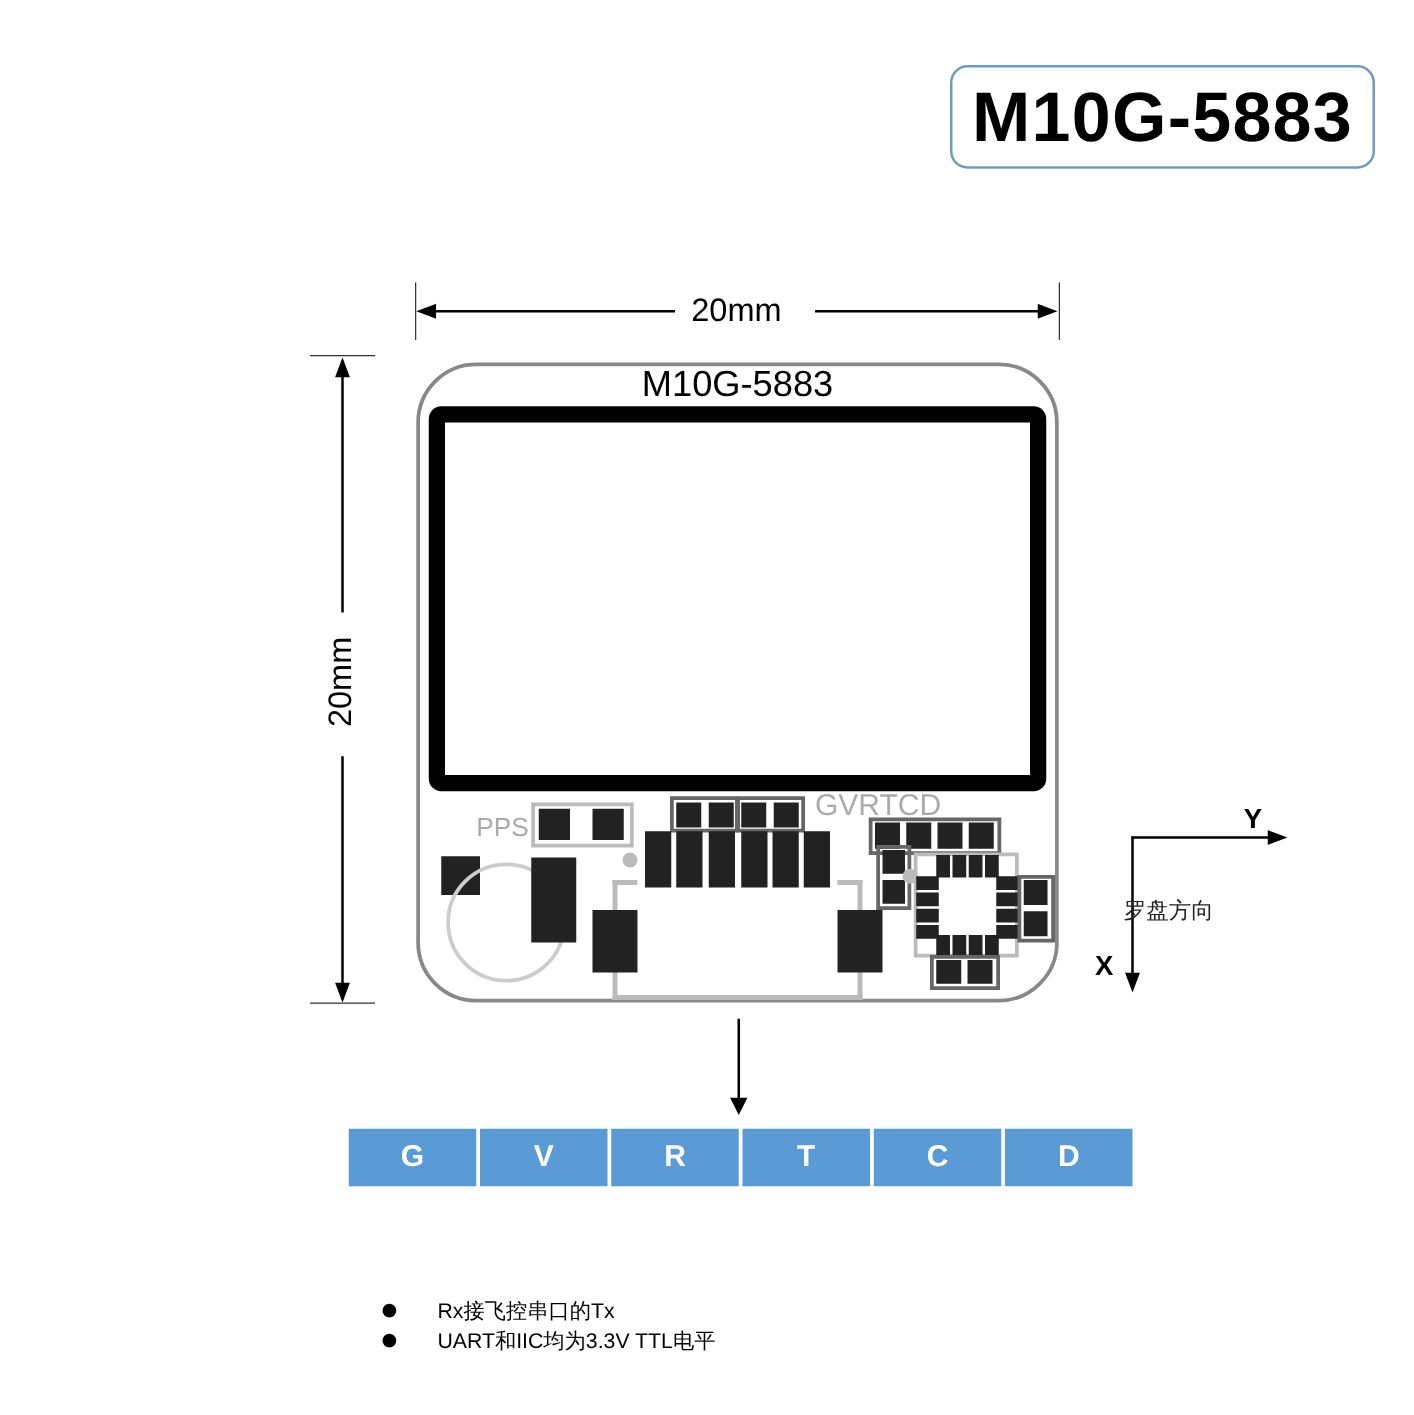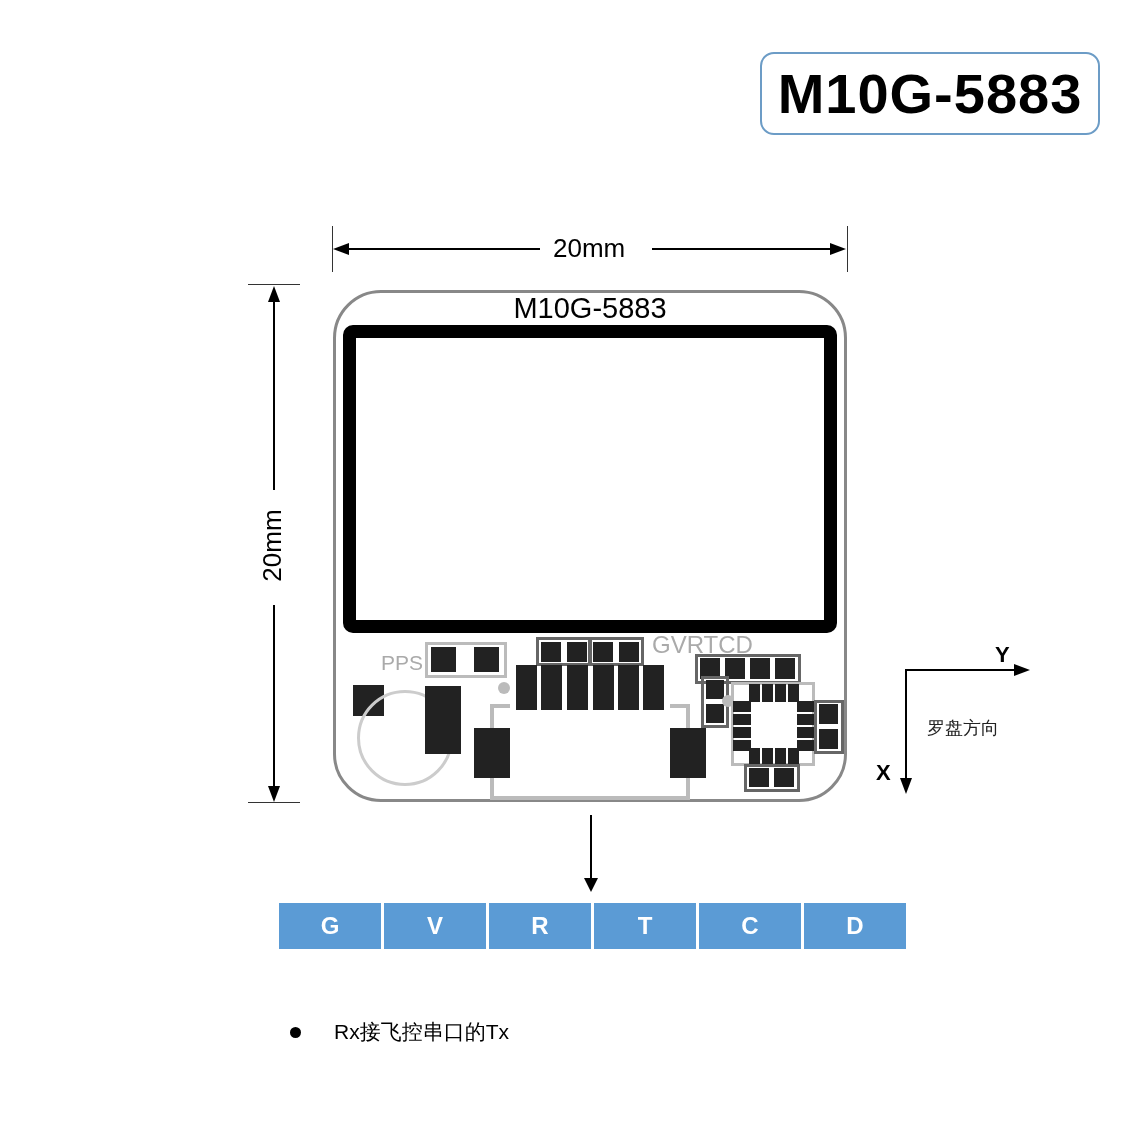--- a/index.html
+++ b/index.html
@@ -33,21 +33,21 @@
   
   .axis-label { font-size: 22px; font-weight: bold; }
   .cn-text { font-family: "DejaVu Serif", serif; font-size: 18px; color: #222; }
 
   
   .pin-table { left: 276px; top: 900px; border-collapse: separate; border-spacing: 3px 3px; }
   .pin-table td { width: 100px; text-align: center; }
   .pin-table .hdr td { background: #5b9bd5; color: #fff; font-weight: bold; font-size: 24px; height: 44px; }
   .pin-table .val td { background: #d6dced; color: #000; font-size: 24px; height: 42px; }
 
-  .notes { left: 290px; top: 1020px; list-style: none; margin: 0; padding: 0; font-size: 21px; }
+  .notes { left: 290px; top: 1020px; list-style: none; margin: 16px; padding: 0; font-size: 17px; }
   .notes li { display: flex; align-items: center; height: 24px; }
   .notes .dot { width: 11px; height: 11px; border-radius: 50%; background: #000; margin-right: 33px; }
 </style>
 </head>
 <body>
 
 <div class="abs title-badge">M10G-5883</div>
 
 <div>
   <div class="abs tick" style="left:332px;top:226px;width:1px;height:46px;"></div>
@@ -158,34 +158,38 @@
   <div class="abs hline" style="left:905px;top:669px;width:112px;"></div>
   <svg class="abs" style="left:1014px;top:662px;" width="16" height="16">
       <polygon points="16,8 0,2 0,14" fill="#000"></polygon>
     </svg>
   <div class="abs axis-label" style="left:995px;top:642px;">Y</div>
   <div class="abs vline" style="left:905px;top:669px;height:112px;"></div>
   <svg class="abs" style="left:898px;top:778px;" width="16" height="16">
       <polygon points="8,16 2,0 14,0" fill="#000"></polygon>
     </svg>
   <div class="abs axis-label" style="left:876px;top:760px;">X</div>
-  <div class="abs cn-text" style="left:927px;top:716px;">罗盘方向</div>
+  <div class="abs cn-text" style="left:899px;top:716px;">罗盘方向</div>
 </div>
 
 <table class="abs pin-table">
   <tbody>
       <tr class="hdr">
     <td>G</td>
     <td>V</td>
     <td>R</td>
     <td>T</td>
     <td>C</td>
     <td>D</td>
   </tr>
 </tbody>
   </table>
 
 <ul class="abs notes">
   <li>
       <span class="dot"></span>
       <span>Rx接飞控串口的Tx</span>
     </li>
+  <li>
+      <span class="dot"></span>
+      <span>UART和IIC均为3.3V TTL电平</span>
+    </li>
 </ul>
 
 </body></html>

